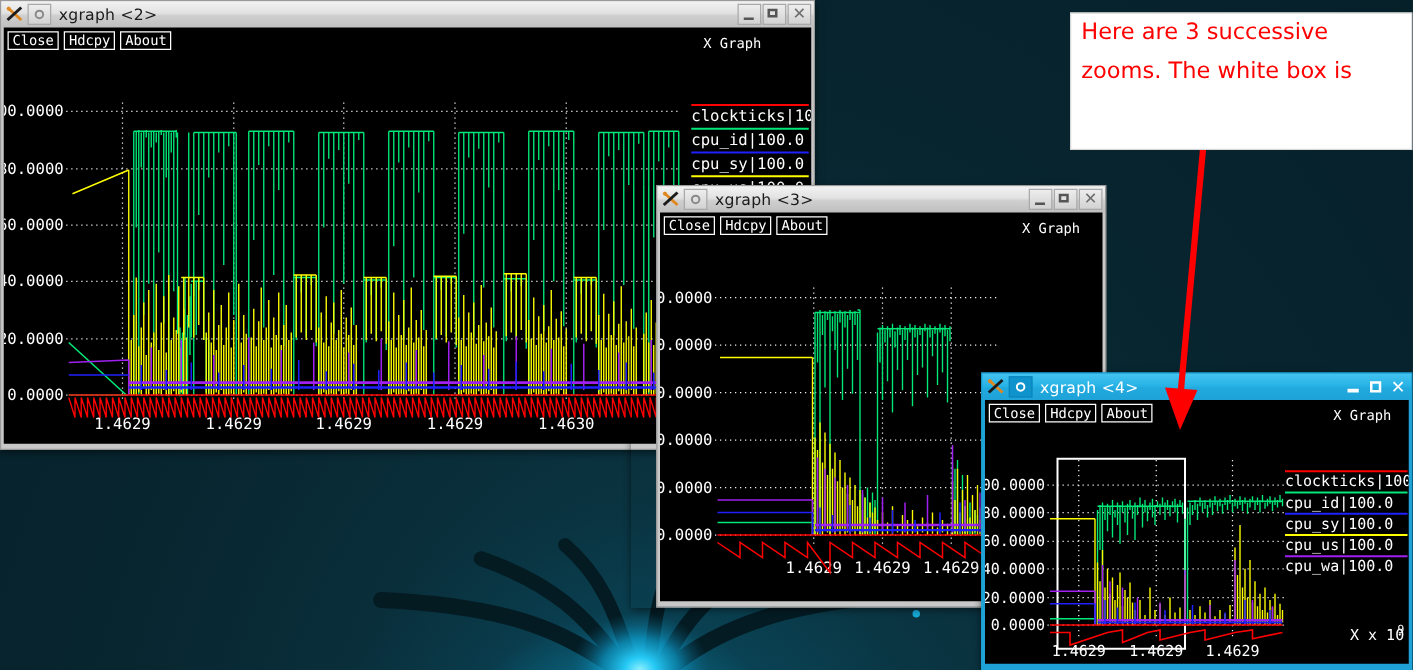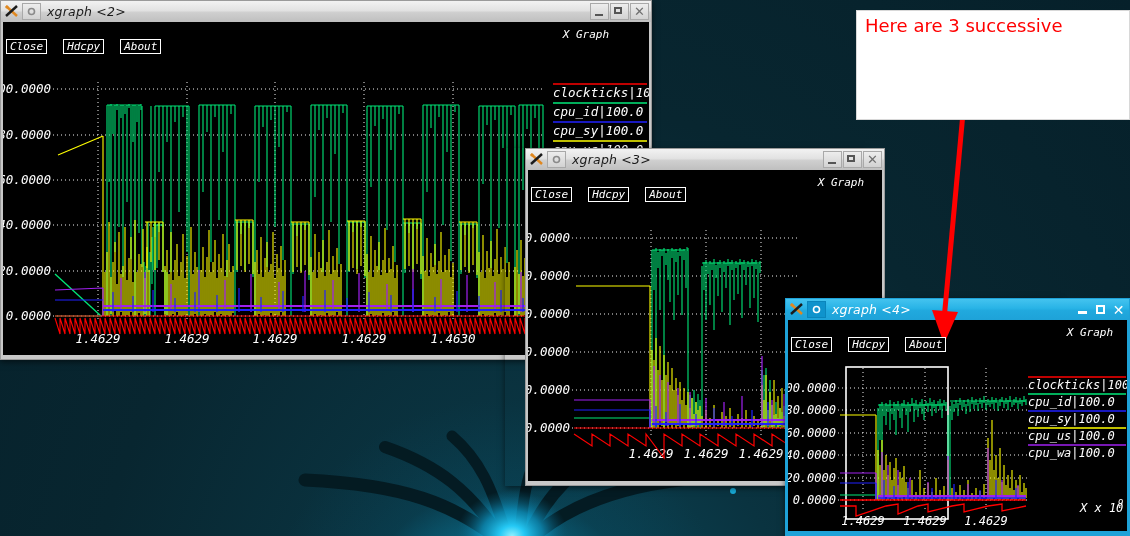--- a/index.html
+++ b/index.html
@@ -11,21 +11,21 @@
   
   #desktop{position:absolute;inset:0;
     background:
       radial-gradient(circle at 44% 118%, #16c6f2 0%, #0bb4e6 4%, rgba(10,140,180,.55) 9%, rgba(8,80,105,.25) 16%, rgba(6,45,60,0) 26%),
       radial-gradient(ellipse at 50% 130%, #0a4a5c 0%, #0a3340 30%, #082630 60%, #06202a 100%),
       linear-gradient(180deg,#07222c 0%,#0a2e3a 55%,#08262f 100%);
   }
 
   
   .win{position:absolute;box-shadow:0 2px 6px rgba(0,0,0,.55);}
-  .win .frame{border:1px solid #9a9a9a;background:#c8c8c8;padding:0;font-style:italic;}
+  .win .frame{border:1px solid #9a9a9a;background:#c8c8c8;padding:0;}
   .titlebar{height:21px;display:flex;align-items:center;padding:0 2px 0 3px;
             font-size:12.5px;}
   .tb-inactive{background:linear-gradient(180deg,#f2f2f2 0%,#e2e2e2 45%,#cfcfcf 55%,#bfbfbf 100%);color:#1a1a1a;}
   .tb-active{background:linear-gradient(180deg,#44c3ef 0%,#28b3e6 45%,#21a9de 55%,#1ea2d8 100%);color:#ffffff;}
   .tb-title{margin-left:6px;white-space:nowrap;letter-spacing:.2px;}
   .tb-spacer{flex:1;}
   .tb-btn{width:17px;height:15px;margin-left:1px;display:flex;align-items:center;justify-content:center;
           font-size:11px;line-height:1;position:relative;}
   .appicon{width:16px;height:15px;position:relative;flex:0 0 auto;}
   .appicon svg{display:block;}
@@ -36,21 +36,21 @@
   .gmin-i::after{content:"";position:absolute;width:8px;height:2px;background:#555;bottom:3px;left:4px;}
   .gmax-i::after{content:"";position:absolute;width:8px;height:7px;border:2px solid #555;left:3px;top:3px;box-sizing:border-box;}
   .gcls-i{color:#6f6f6f;font-weight:bold;font-size:13px;font-family:"DejaVu Sans",sans-serif;}
   
   .gmin-a::after{content:"";position:absolute;width:9px;height:3px;background:#fff;bottom:3px;left:4px;}
   .gmax-a::after{content:"";position:absolute;width:9px;height:9px;border:2px solid #fff;left:4px;top:3px;box-sizing:border-box;}
   .gcls-a{color:#fff;font-weight:bold;font-size:14px;}
 
   
   .client{background:#000;position:relative;overflow:hidden;}
-  .xg-toolbar{position:absolute;left:3px;top:17px;display:flex;gap:16px;z-index:6;}
+  .xg-toolbar{position:absolute;left:3px;top:3px;display:flex;gap:4px;z-index:6;}
   .xg-btn{border:1px solid #ffffff;color:#fff;background:#000;
           font-family:"DejaVu Sans Mono",monospace;font-size:11px;line-height:13px;
           padding:0 3px;white-space:nowrap;}
   .xg-right{position:absolute;right:6px;color:#fff;font-family:"DejaVu Sans Mono",monospace;
             font-size:11px;z-index:6;white-space:nowrap;}
   .plot-svg{position:absolute;left:0;top:0;}
   .ytick,.xtick{fill:#ffffff;font-family:"DejaVu Sans Mono",monospace;}
   .legend-txt{fill:#ffffff;font-family:"DejaVu Sans Mono",monospace;}
 
   
@@ -464,13 +464,14 @@
   </div>
 </div>
 
 <svg id="arrow" width="1130" height="536" style="left:0;top:0;">
   <line x1="963" y1="113" x2="944" y2="320" stroke="#ff0000" stroke-width="5"></line>
   <polygon points="944,344 932,310 958,312" fill="#ff0000"></polygon>
 </svg>
 
 <div id="note" style="left:856px;top:10px;width:272px;height:108px;">
   <p>Here are 3 successive</p>
+  <p>zooms. The white box is</p>
 </div>
 
 </body></html>

